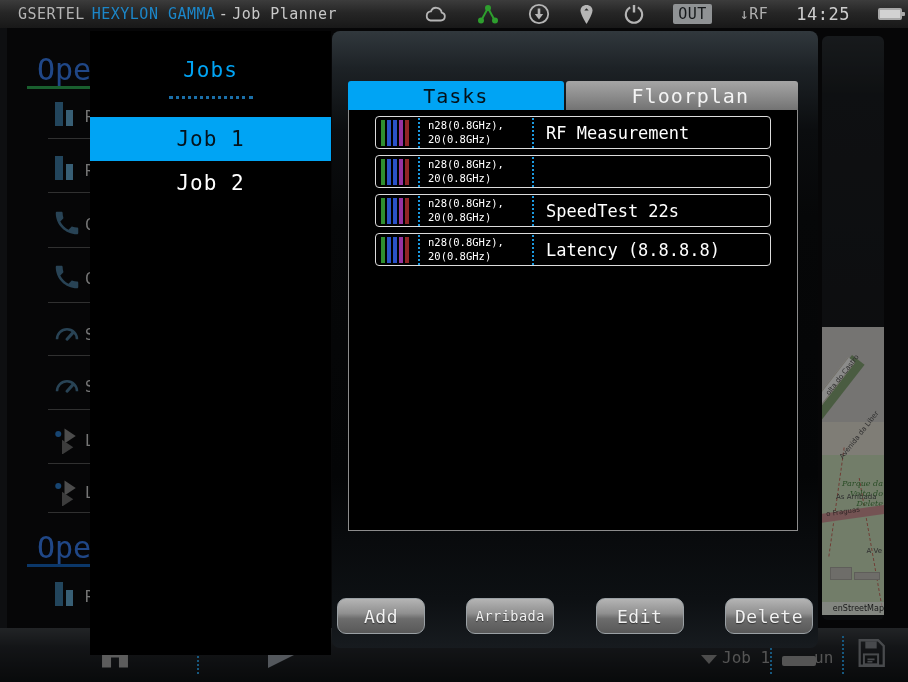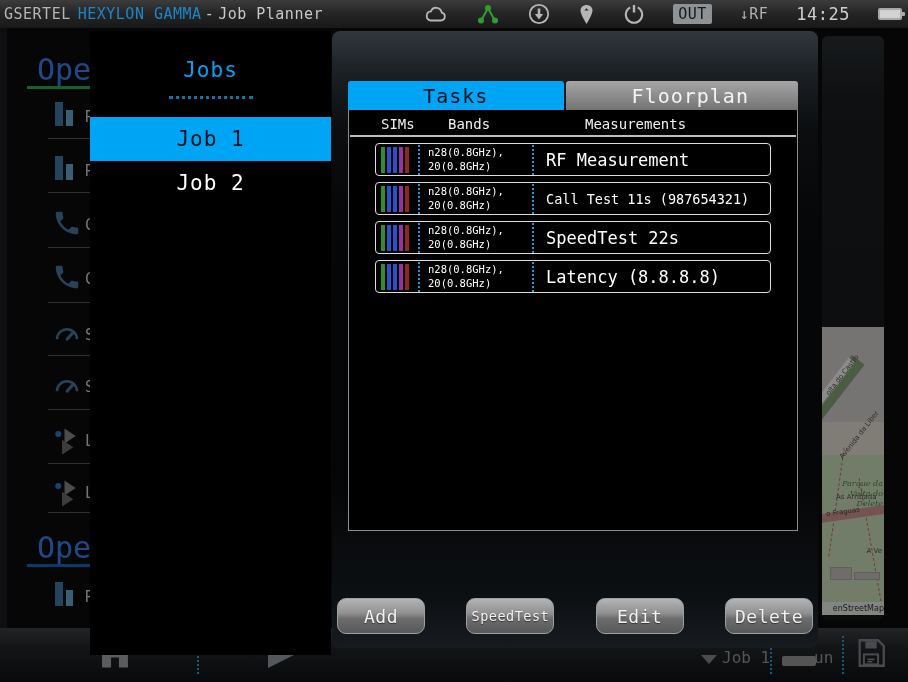--- a/index.html
+++ b/index.html
@@ -10,21 +10,21 @@
     -webkit-font-smoothing:antialiased;
   }
   
   #statusbar {
     position:absolute; left:0; top:0; width:908px; height:28px;
     background:linear-gradient(180deg,#3c3c3c 0%,#262626 45%,#181818 100%);
     display:flex; align-items:center; justify-content:space-between;
     font-size:15px; letter-spacing:0.5px;
   }
   .sb-left { display:flex; align-items:center; gap:7px; padding-left:4px; white-space:nowrap; }
-  .sb-brand { color:#b4b4b4; }
+  .sb-brand { color:#b4b4b4;margin-left:14px; }
   .sb-model { color:#1c86c8; }
   .sb-title { color:#c8c8c8; }
   .sb-right { display:flex; align-items:center; gap:28px; padding-right:6px; }
   .sb-right svg { display:block; }
   .out-badge { background:#8f9294; color:#15181a; padding:0 5px; border-radius:2px; font-size:15px; line-height:20px; }
   .rf { color:#b0b0b0; font-size:15px; }
   .time { color:#cdcdcd; font-size:17px; }
   .battery { position:relative; width:24px; height:12px; border:2px solid #a8a8a8; border-radius:2px; background:#d2d2d2; }
   .battery::after { content:""; position:absolute; right:-5px; top:2px; width:3px; height:4px; background:#a8a8a8; border-radius:0 1px 1px 0; }
 
@@ -324,26 +324,20 @@
     <div id="tabbar">
       <div class="tab active">
         <span>Tasks</span>
       </div>
       <div class="tab inactive">
         <span>Floorplan</span>
       </div>
     </div>
 
     <div id="tasks-panel">
-      <div class="thead">
-        <span class="th th-sims">SIMs</span>
-        <span class="th th-bands">Bands</span>
-        <span class="th th-meas">Measurements</span>
-        <span class="thead-line"></span>
-      </div>
       <div class="rows">
 
         <div class="task-row">
           <span class="simicon">
               <i class="sb1"></i>
               <i class="sb2"></i>
               <i class="sb3"></i>
               <i class="sb4"></i>
               <i class="sb5"></i>
             </span>
@@ -363,21 +357,20 @@
               <i class="sb3"></i>
               <i class="sb4"></i>
               <i class="sb5"></i>
             </span>
           <span class="vsep"></span>
           <span class="bands">
             <span>n28(0.8GHz),</span>
             <span>20(0.8GHz)</span>
           </span>
           <span class="vsep"></span>
-          <span class="meas sm">Call Test 11s (987654321)</span>
         </div>
 
         <div class="task-row">
           <span class="simicon">
               <i class="sb1"></i>
               <i class="sb2"></i>
               <i class="sb3"></i>
               <i class="sb4"></i>
               <i class="sb5"></i>
             </span>
@@ -405,19 +398,19 @@
           </span>
           <span class="vsep"></span>
           <span class="meas">Latency (8.8.8.8)</span>
         </div>
 
       </div>
     </div>
 
     <div id="btnbar">
       <div class="dlg-btn">Add</div>
-      <div class="dlg-btn sm">SpeedTest</div>
+      <div class="dlg-btn sm">Arribada</div>
       <div class="dlg-btn">Edit</div>
       <div class="dlg-btn">Delete</div>
     </div>
   </div>
 
 </div>
 
 </body></html>

